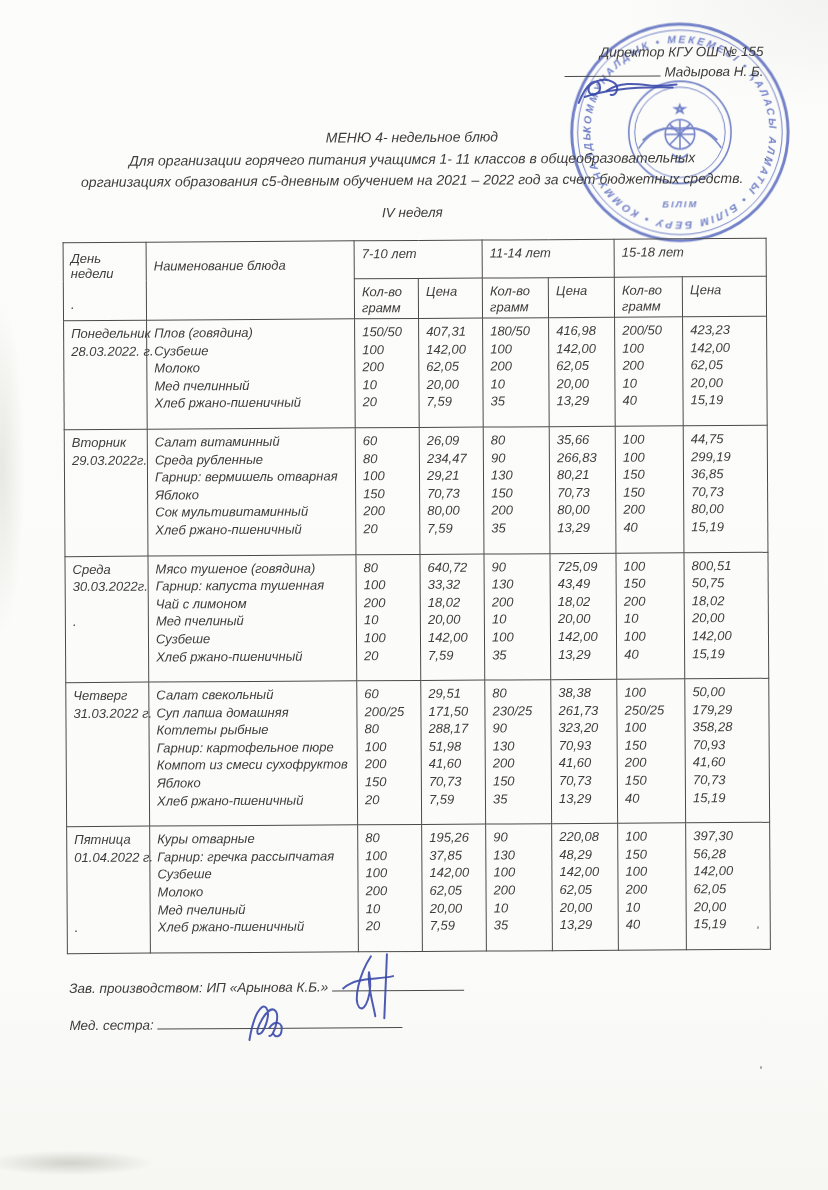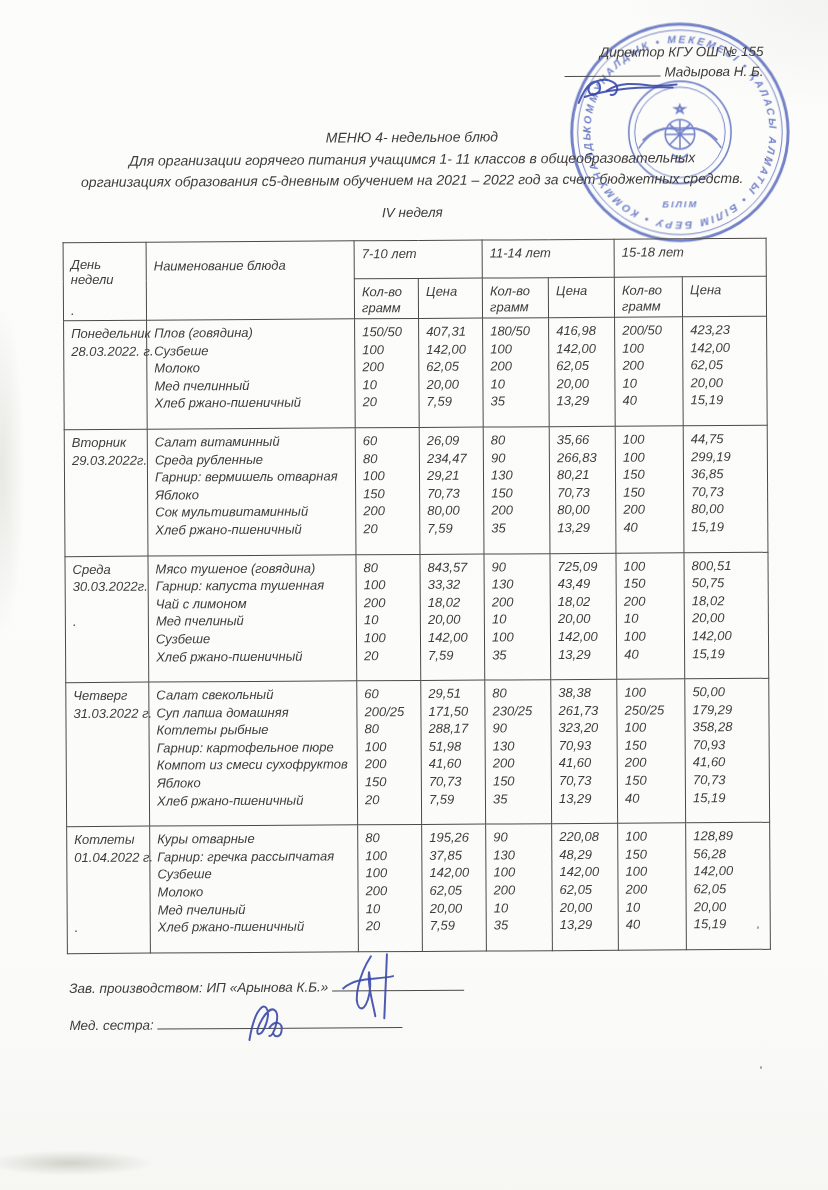--- a/index.html
+++ b/index.html
@@ -26,21 +26,21 @@
   .titles{position:absolute;top:127px;left:0;width:100%;text-align:center;font-size:14px;line-height:21.5px;}
   .week{position:absolute;top:205px;left:0;width:100%;text-align:center;font-size:13.5px;}
   
   table.menu{position:absolute;left:64px;top:240px;width:703px;border-collapse:collapse;table-layout:fixed;
     font-size:13px;}
   table.menu, table.menu th, table.menu td{border:1.3px solid #4c4b49;}
   table.menu th{font-weight:normal;text-align:left;vertical-align:top;padding:5px 4px 2px 7px;}
   table.menu td{vertical-align:top;padding:4px 2px 16px 7px;}
   thead tr.r1 th{height:30px;}
   thead tr.r2 th{height:30px;line-height:16px;}
-  th.dayh div.t1{margin-top:9px;}
+  th.dayh div.t1{margin-top:3px;}
   th.dayh div.dot{margin-top:16px;}
   th.dishh div{margin-top:11px;}
   .cl{line-height:17.6px;white-space:nowrap;overflow:hidden;}
   .dname,.ddate{line-height:17.6px;white-space:nowrap;}
   .ddot{line-height:17.6px;}
   
   .footer-line{position:absolute;left:66px;font-size:13.5px;}
   .artifact{position:absolute;font-size:11px;color:#2c2c2c;font-style:normal;}
 </style>
 </head>
@@ -268,21 +268,21 @@
             </td>
             <td>
               <div class="cl">80</div>
               <div class="cl">100</div>
               <div class="cl">200</div>
               <div class="cl">10</div>
               <div class="cl">100</div>
               <div class="cl">20</div>
             </td>
             <td>
-              <div class="cl">843,57</div>
+              <div class="cl">640,72</div>
               <div class="cl">33,32</div>
               <div class="cl">18,02</div>
               <div class="cl">20,00</div>
               <div class="cl">142,00</div>
               <div class="cl">7,59</div>
             </td>
             <td>
               <div class="cl">90</div>
               <div class="cl">130</div>
               <div class="cl">200</div>
@@ -379,21 +379,21 @@
               <div class="cl">179,29</div>
               <div class="cl">358,28</div>
               <div class="cl">70,93</div>
               <div class="cl">41,60</div>
               <div class="cl">70,73</div>
               <div class="cl">15,19</div>
             </td>
           </tr>
           <tr>
             <td>
-              <div class="dname">Котлеты</div>
+              <div class="dname">Пятница</div>
               <div class="ddate">01.04.2022 г.</div>
               <div class="ddot" style="margin-top: 52.8px;">.</div>
             </td>
             <td>
               <div class="cl">Куры отварные</div>
               <div class="cl">Гарнир: гречка рассыпчатая</div>
               <div class="cl">Сузбеше</div>
               <div class="cl">Молоко</div>
               <div class="cl">Мед пчелиный</div>
               <div class="cl">Хлеб ржано-пшеничный</div>
@@ -432,21 +432,21 @@
             </td>
             <td>
               <div class="cl">100</div>
               <div class="cl">150</div>
               <div class="cl">100</div>
               <div class="cl">200</div>
               <div class="cl">10</div>
               <div class="cl">40</div>
             </td>
             <td>
-              <div class="cl">128,89</div>
+              <div class="cl">397,30</div>
               <div class="cl">56,28</div>
               <div class="cl">142,00</div>
               <div class="cl">62,05</div>
               <div class="cl">20,00</div>
               <div class="cl">15,19</div>
             </td>
           </tr>
         </tbody>
   </table>
 

